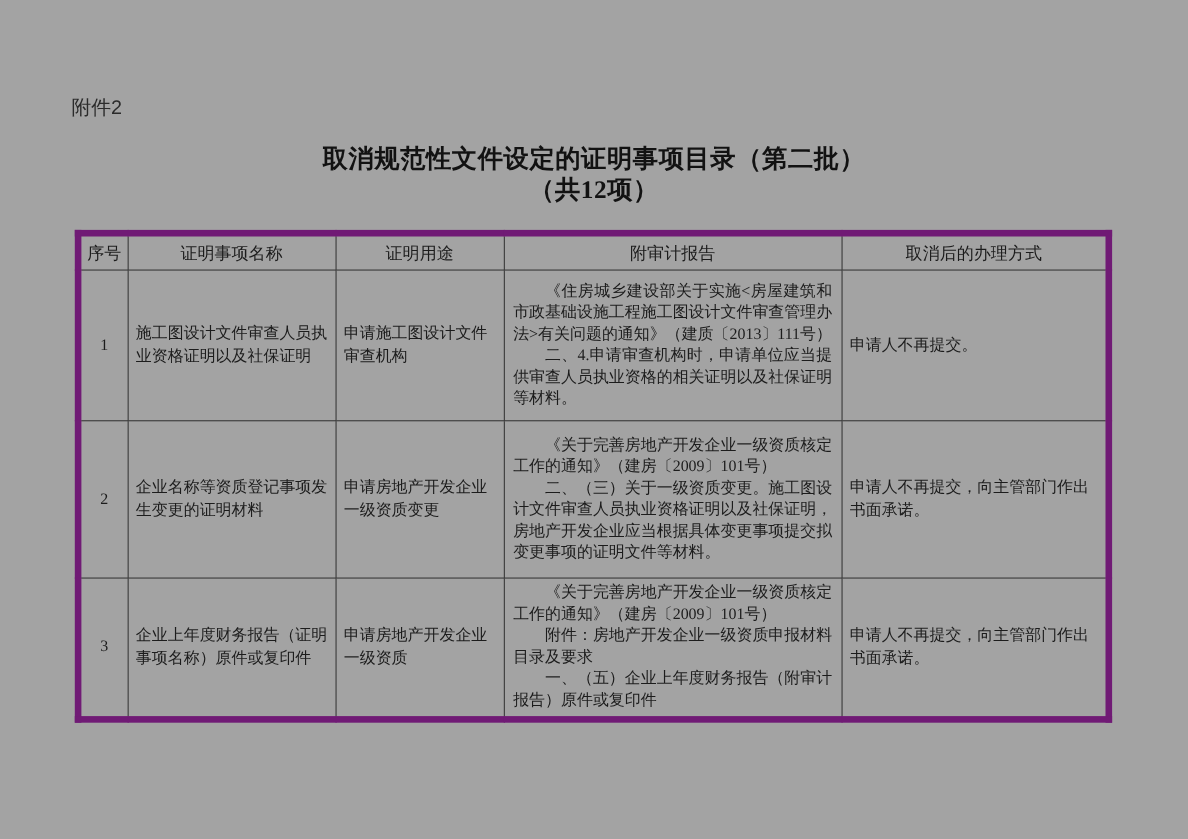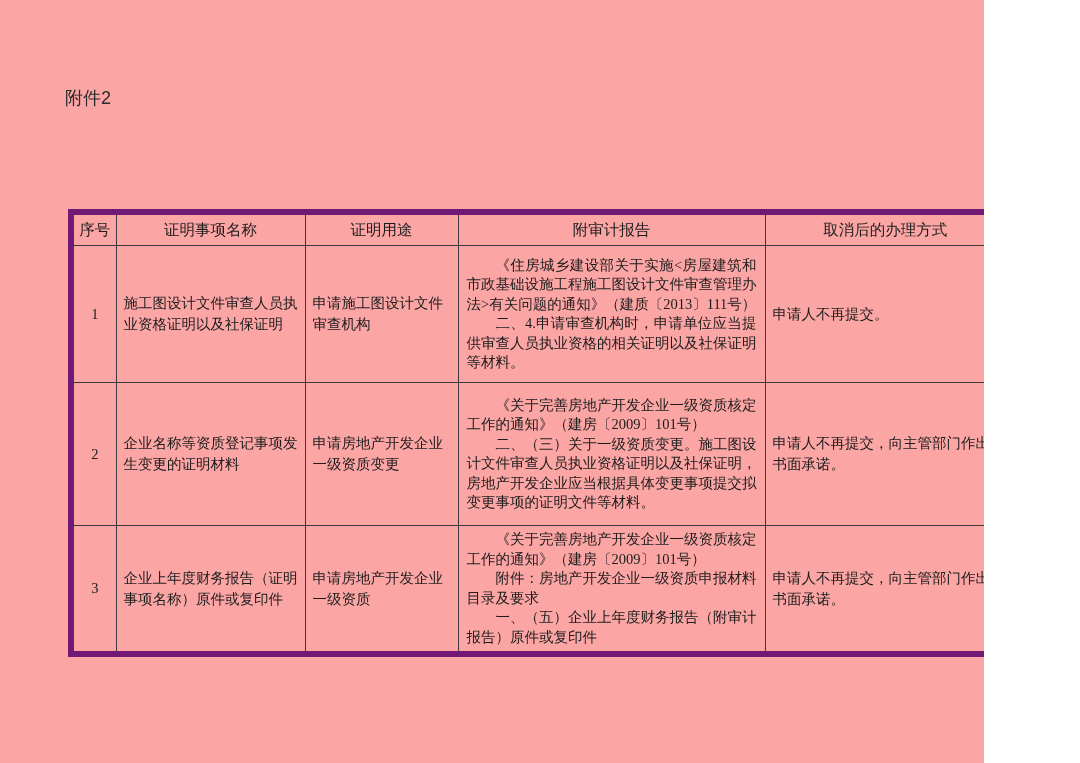--- a/index.html
+++ b/index.html
@@ -2,23 +2,23 @@
 <html><head>
 <meta charset="utf-8">
 <style>
   html, body {
     margin: 0;
     padding: 0;
     background: #ffffff;
   }
   .page {
     position: relative;
-    width: 984px;
+    width: 1080px;
     height: 763px;
-    background: #fca5a5;
+    background: #a3a3a3;
     overflow: hidden;
     color: #1f1f1f;
   }
   .attachment {
     position: absolute;
     left: 65px;
     top: 86px;
     font-family: "Liberation Sans", "DejaVu Sans", sans-serif;
     font-size: 18px;
     color: #2b2b2b;
@@ -88,20 +88,24 @@
     line-height: 19.5px;
   }
 </style>
 </head>
 <body>
 
 <div class="page">
 
   <div class="attachment">附件2</div>
 
+  <div class="title">
+    <div>取消规范性文件设定的证明事项目录（第二批）</div>
+    <div>（共12项）</div>
+  </div>
 
   <table class="catalog">
     <colgroup>
       <col style="width:45px">
       <col style="width:189px">
       <col style="width:153px">
       <col style="width:307px">
       <col style="width:243px">
     </colgroup>
     <thead>

